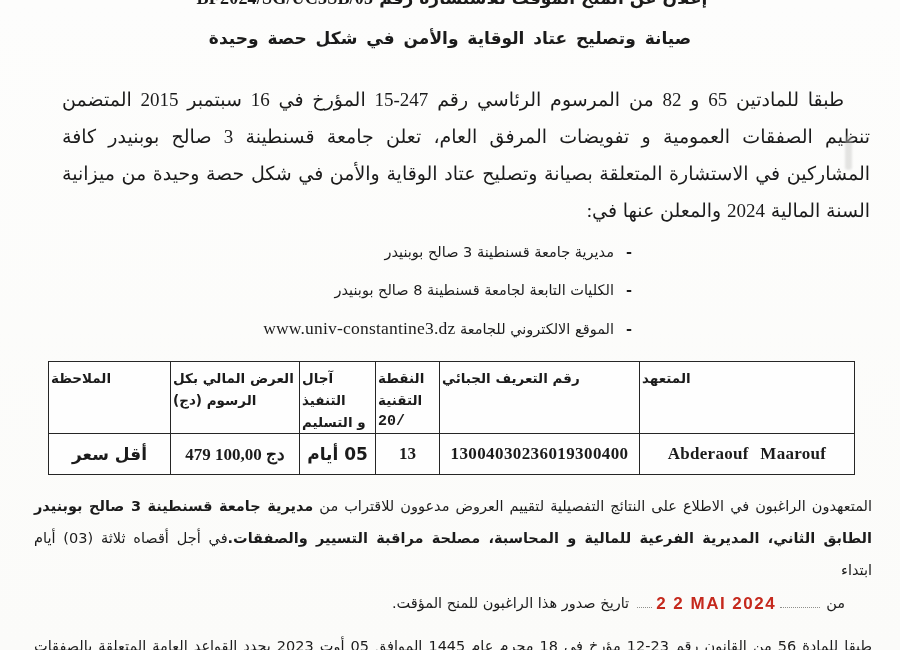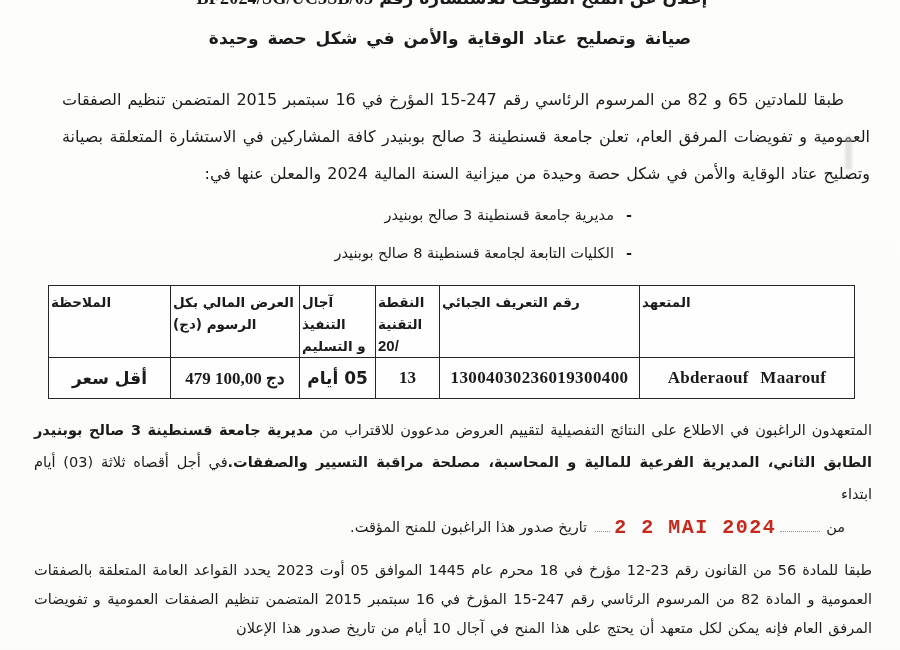--- a/index.html
+++ b/index.html
@@ -12,22 +12,22 @@
   }
   .title1{
     margin-top:-13px;text-align:center;font-size:17px;font-weight:bold;
     line-height:22px;white-space:nowrap;letter-spacing:.2px;
   }
   .title1 .ref{font-family:"Liberation Serif",serif;font-size:18px;font-weight:bold;margin-left:4px;}
   .title2{
     margin-top:19px;text-align:center;font-size:17px;font-weight:bold;word-spacing:3px;
   }
   .p1{
-    margin:33px 30px 0 62px;font-size:16px;line-height:37px;
-    text-align:justify;text-indent:26px;word-spacing:1px;
+    margin:33px 30px 0 62px;font-size:19px;line-height:37px;
+    text-align:justify;text-indent:26px;word-spacing:1px;font-family:Liberation Serif, serif;
   }
   .bullets{
     list-style:none;margin:4px 268px 0 14px;padding:0;font-size:14.5px;
   }
   .bullets li{line-height:38px;white-space:nowrap;}
   .bullets .dash{display:inline-block;margin-left:12px;font-weight:bold;}
   .url{font-family:"Liberation Serif",serif;font-size:17.5px;letter-spacing:.2px;}
   .award{margin:5px 150px 0 0;font-size:14.5px;line-height:30px;}
   table.results{
     border-collapse:collapse;margin:13px 45px 0 0;table-layout:fixed;width:806px;
@@ -36,34 +36,34 @@
   table.results th,table.results td{border:1.6px solid #262626;padding:0 2px;}
   table.results th{
     font-size:13.5px;font-weight:bold;vertical-align:top;padding-top:5px;
     height:50px;line-height:22px;text-align:left;
   }
   table.results td{height:40px;text-align:center;font-weight:bold;font-size:17px;}
   .cell-bidder{font-family:"Liberation Serif",serif;font-size:18px;font-weight:bold;word-spacing:7px;letter-spacing:.3px;}
   .cell-taxid{font-family:"Liberation Serif",serif;font-size:14.5px;font-weight:bold;letter-spacing:.4px;}
   .cell-score{font-family:"Liberation Serif",serif;font-size:15px;font-weight:bold;}
   .cell-amount{font-family:"Liberation Serif",serif;font-size:15.5px;font-weight:bold;}
-  .slash20{direction:ltr;unicode-bidi:isolate;font-family:Liberation Sans, sans-serif;font-size:15px;}
+  .slash20{direction:ltr;unicode-bidi:isolate;font-family:Liberation Mono, monospace;font-size:15px;}
   .p2{
     margin:15px 28px 0 34px;font-size:14.5px;line-height:32px;
     text-align:justify;text-align-last:justify;word-spacing:1px;
   }
   .p2 .bold{font-weight:bold;}
   .stamp-line{margin:0 55px 0 0;font-size:14.5px;line-height:33px;white-space:nowrap;}
   .leader{display:inline-block;border-bottom:1.6px dotted #8f8f8b;height:13px;vertical-align:baseline;}
   .leader.l1{width:40px;margin-left:4px;margin-right:6px;}
   .leader.l2{width:15px;margin-left:8px;margin-right:4px;}
   .stamp{
     display:inline-block;direction:ltr;unicode-bidi:isolate;
-    font-family:Liberation Mono, monospace;font-weight:bold;
-    font-size:20px;letter-spacing:1.5px;color:#c5291d;
+    font-family:Liberation Sans, sans-serif;font-weight:bold;
+    font-size:17px;letter-spacing:1.5px;color:#c5291d;
     transform:translateY(1px);
   }
   .p3{
     margin:12px 28px 0 34px;font-size:14.5px;line-height:29px;
     text-align:justify;word-spacing:1px;
   }
   .smudge{
     position:absolute;right:48px;top:136px;width:7px;height:34px;
     background:#c6c6c3;opacity:.45;border-radius:3px;filter:blur(1.2px);
   }
@@ -81,20 +81,24 @@
   <div class="title2">صيانة وتصليح عتاد الوقاية والأمن  في شكل  حصة وحيدة</div>
 
   <p class="p1">طبقا للمادتين 65 و 82 من المرسوم الرئاسي رقم 247-15 المؤرخ في 16 سبتمبر 2015 المتضمن تنظيم الصفقات العمومية و تفويضات المرفق العام، تعلن  جامعة قسنطينة 3 صالح بوبنيدر كافة المشاركين في الاستشارة المتعلقة  بصيانة وتصليح عتاد الوقاية والأمن  في شكل  حصة وحيدة من ميزانية السنة المالية  2024 والمعلن عنها في:</p>
 
   <ul class="bullets">
     <li>
       <span class="dash">-</span><span>مديرية جامعة قسنطينة 3 صالح بوبنيدر</span>
     </li>
     <li>
       <span class="dash">-</span><span>الكليات التابعة لجامعة قسنطينة 8 صالح بوبنيدر</span>
+    </li>
+    <li>
+      <span class="dash">-</span><span>الموقع الالكتروني للجامعة</span>
+      <span class="url" dir="ltr">www.univ-constantine3.dz</span>
     </li>
   </ul>
 
 
   <table class="results">
     <colgroup>
       <col style="width:215px">
         <col style="width:200px">
         <col style="width:64px">
       <col style="width:76px">

